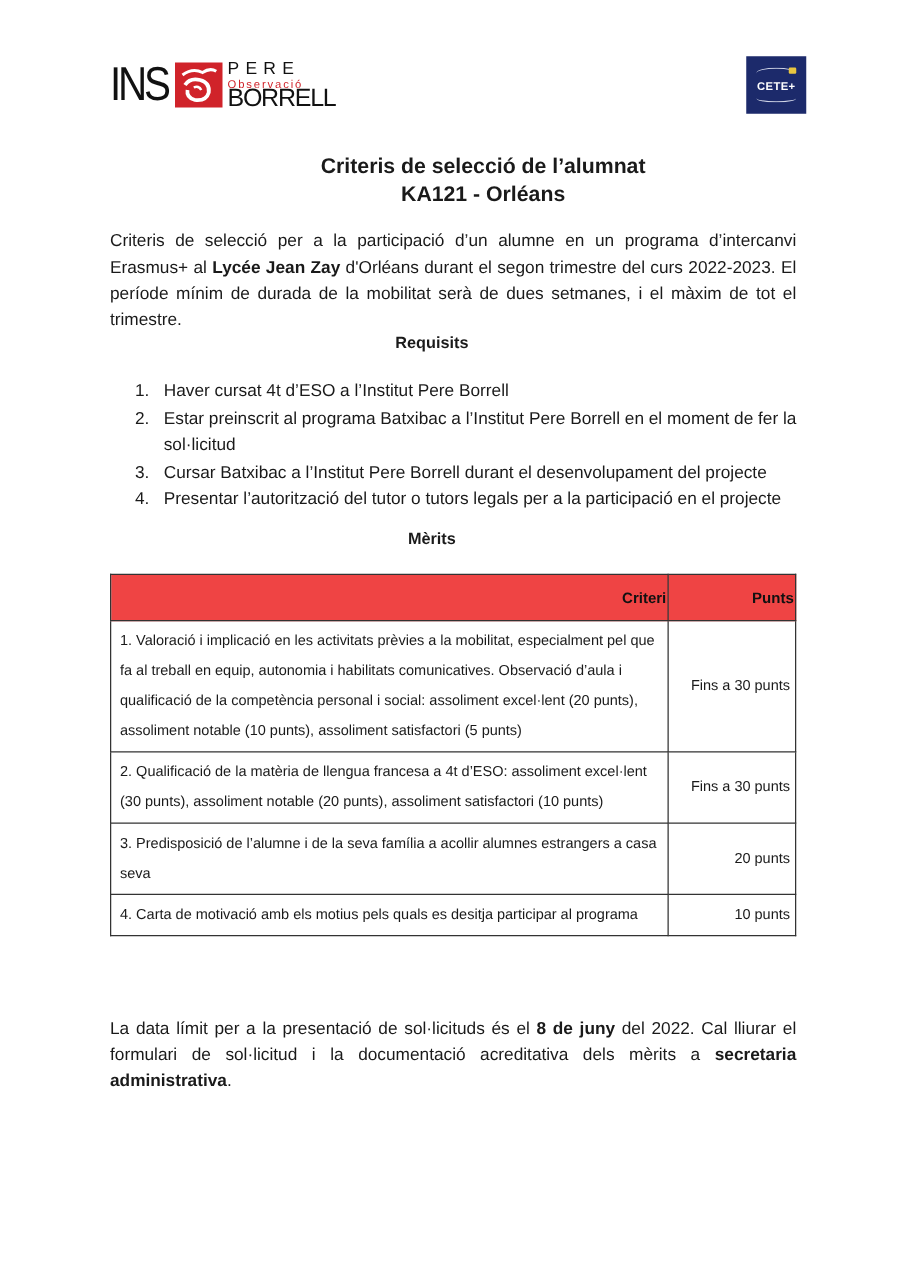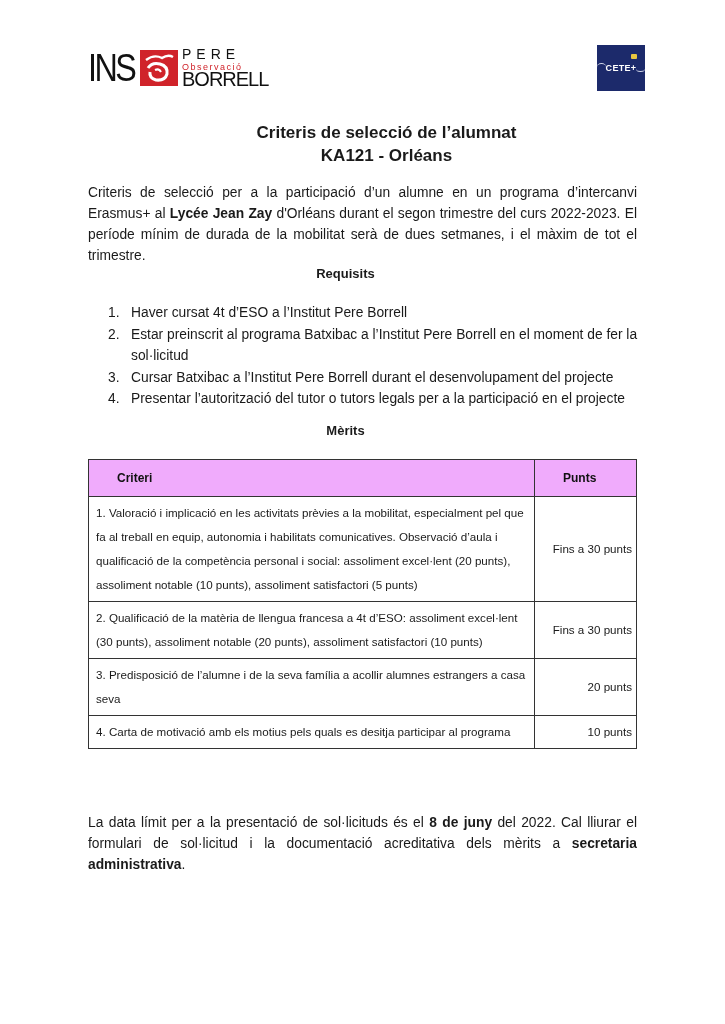--- a/index.html
+++ b/index.html
@@ -8,21 +8,21 @@
   .logo-left { position:absolute; left:88px; top:46px; width:150px; height:42px; }
   .logo-ins { position:absolute; left:0; top:2px; font-size:38px; font-weight:400;
               letter-spacing:-3px; line-height:40px; color:#111; transform:scaleX(0.85);
               transform-origin:left; }
   .logo-red { position:absolute; left:52px; top:4px; width:38px; height:36px; background:#d0232a; }
   .logo-red svg { width:100%; height:100%; }
   .logo-pere { position:absolute; left:94px; top:1px; font-size:14px; letter-spacing:5px; line-height:14px; color:#111; }
   .logo-puig { position:absolute; left:94px; top:16px; font-size:9px; letter-spacing:1.5px; line-height:10px; color:#d0232a; }
   .logo-borrell { position:absolute; left:94px; top:24px; font-size:20px; letter-spacing:-1px; line-height:18px; color:#111; }
   .logo-right { position:absolute; left:597px; top:45px; width:48px; height:46px; background:#1c2a6b;
-                display:flex; align-items:center; justify-content:center; }
+                display:flex; align-items:center; justify-content:center; flex-direction:column; }
   .logo-right span { color:#fff; font-weight:700; font-size:9px; letter-spacing:0.3px; }
   .logo-right .arc { width:32px; height:8px; border-top:1px solid #cfd4e6; border-radius:50% 50% 0 0; margin-bottom:1px; }
   .logo-right .arc2 { width:32px; height:6px; border-bottom:1px solid #cfd4e6; border-radius:0 0 50% 50%; margin-top:1px; }
   .logo-right .stars { position:absolute; right:8px; top:9px; width:6px; height:5px; background:#e9c640; border-radius:1px; }
 
   .title { position:absolute; left:0; width:725px; text-align:center; font-weight:700; font-size:17px;padding-left:24px; }
   .t1 { top:123px; }
   .t2 { top:146px; }
 
   .para { position:absolute; left:88px; width:549px; font-size:13.8px; line-height:21px; text-align:justify; }
@@ -33,21 +33,21 @@
   .section-head { position:absolute; left:0; width:691px; text-align:center; font-weight:700; font-size:13px; }
   .req-head { top:266px; }
   .mer-head { top:423px; }
 
   .req-list { position:absolute; left:108px; top:302px; width:540px; margin:0; padding:0; list-style:none; font-size:13.8px; line-height:21.5px; }
   .req-list li { position:relative; padding-left:23px; }
   .req-list .num { position:absolute; left:0; top:0; }
 
   table.merits { position:absolute; left:88px; top:459px; width:549px; border-collapse:collapse; font-size:11.6px; }
   table.merits th, table.merits td { border:1.5px solid #333; }
-  table.merits th { background:#f0abfc; font-weight:700; font-size:12px; height:34px; text-align:left; color:#111;padding-left:28px; }
+  table.merits th { background:#ef4444; font-weight:700; font-size:12px; height:34px; text-align:right; color:#111;padding-left:28px; }
   table.merits td.crit { padding:4px 8px 4px 7px; line-height:24px; vertical-align:middle; }
   table.merits td.pts { text-align:right; line-height:24px; vertical-align:middle; width:64px; padding:0 4px; }
   .th-pts { width:72px; }
 </style>
 </head>
 <body>
 
 <div class="logo-left">
   <div class="logo-ins">INS</div>
   <div class="logo-red">

